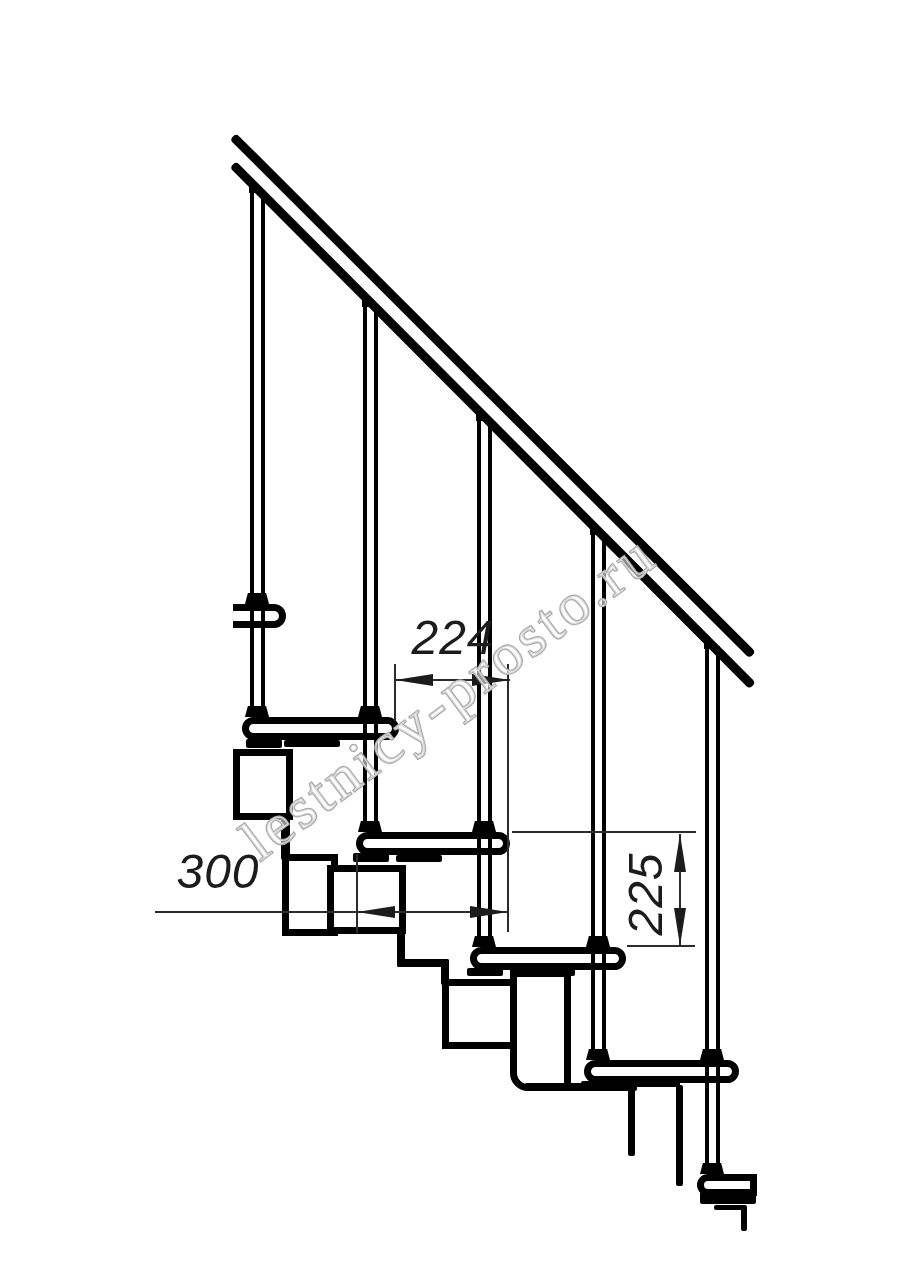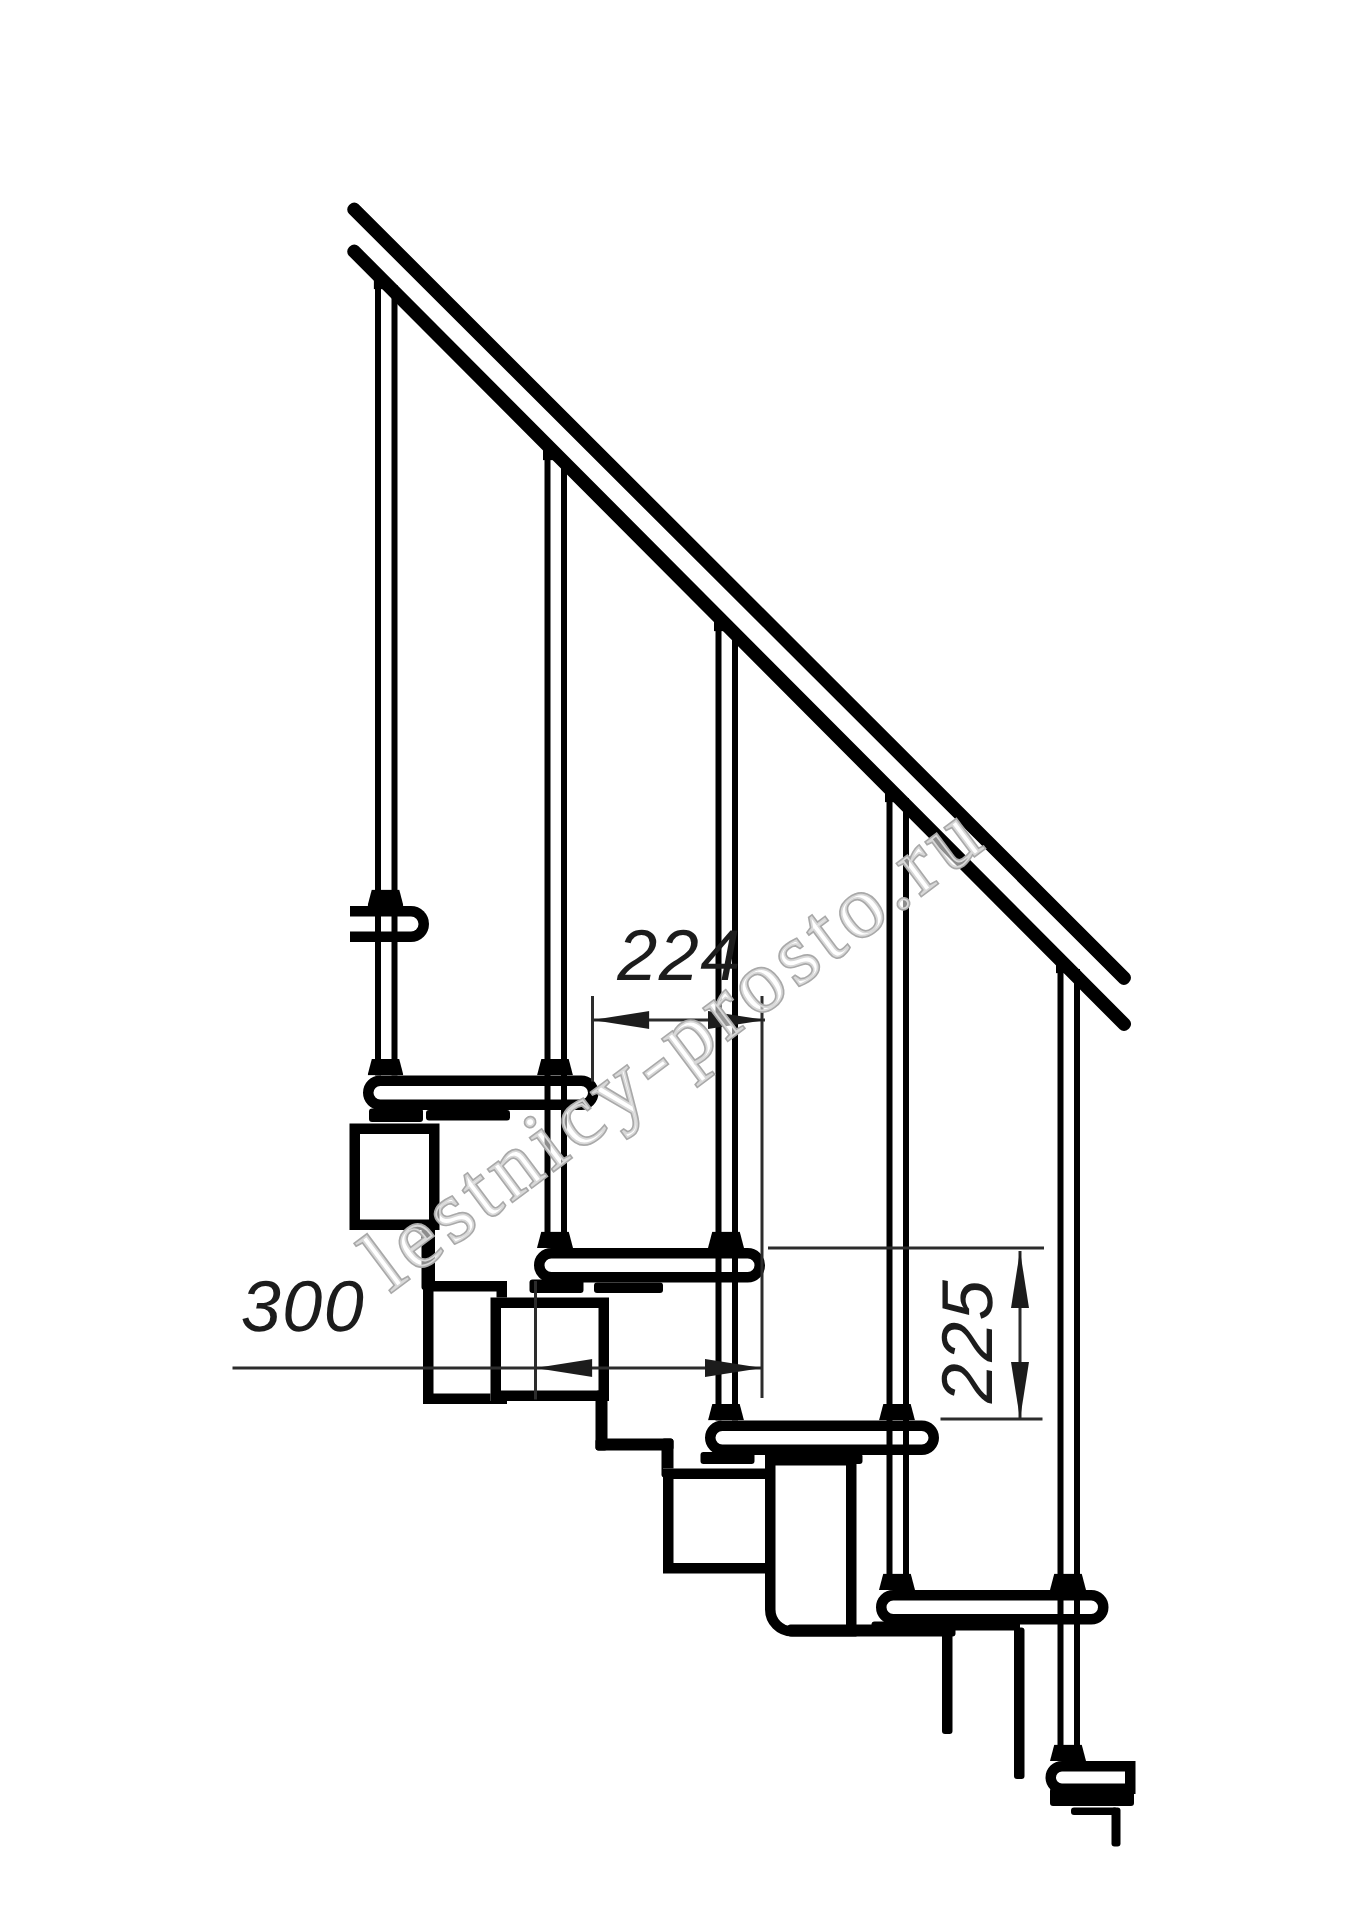--- a/index.html
+++ b/index.html
@@ -122,21 +122,21 @@
   <div class="dln" style="left:394px;top:622px;width:2px;height:57px;"></div>
   <div class="dln" style="left:507px;top:622px;width:2px;height:268px;"></div>
   <div class="arrh tip-left" style="left:395px;top:632px;"></div>
   <div class="arrh tip-right" style="left:472px;top:632px;"></div>
   <div class="dtxt" style="left:403px;top:572px;">224</div>
 
   <div class="dln" style="left:155px;top:869px;width:353px;height:2px;"></div>
   <div class="dln" style="left:356px;top:812px;width:2px;height:79px;"></div>
   <div class="arrh tip-left" style="left:357px;top:864px;"></div>
   <div class="arrh tip-right" style="left:470px;top:864px;"></div>
-  <div class="dtxt" style="left:152px;top:806px;">300</div>
+  <div class="dtxt" style="left:168px;top:806px;">300</div>
 
   <div class="dln" style="left:679px;top:792px;width:2px;height:112px;"></div>
   <div class="dln" style="left:512px;top:789px;width:184px;height:2px;"></div>
   <div class="dln" style="left:627px;top:903px;width:68px;height:2px;"></div>
   <div class="arrv tip-up" style="left:674px;top:792px;"></div>
   <div class="arrv tip-down" style="left:674px;top:866px;"></div>
   <div class="dtxt rot90" style="left:596px;top:828px;">225</div>
 
   <svg id="wm-svg" width="914" height="1280" viewBox="0 0 914 1280">
     <text transform="translate(260 820) rotate(-36.8)" textLength="500" lengthAdjust="spacingAndGlyphs" stroke="#a9a9a9">lestnicy-prosto.ru</text>

